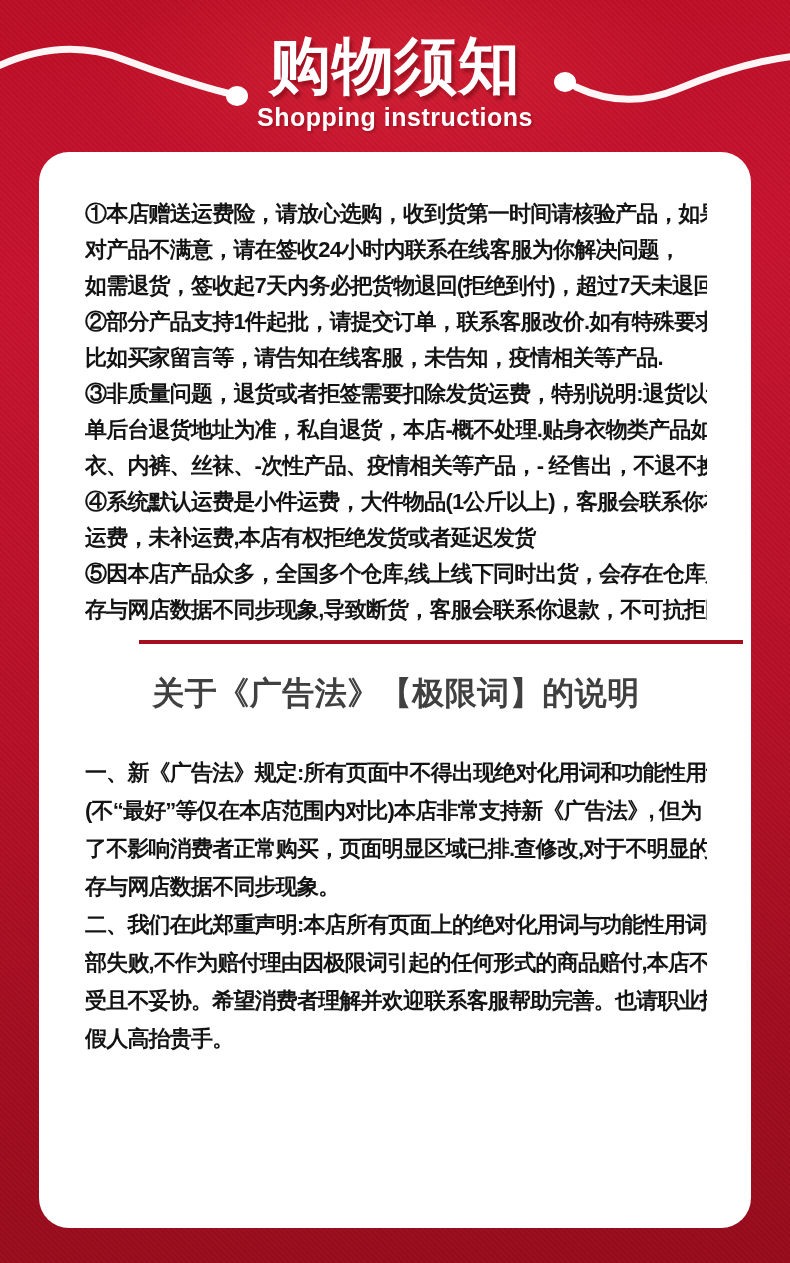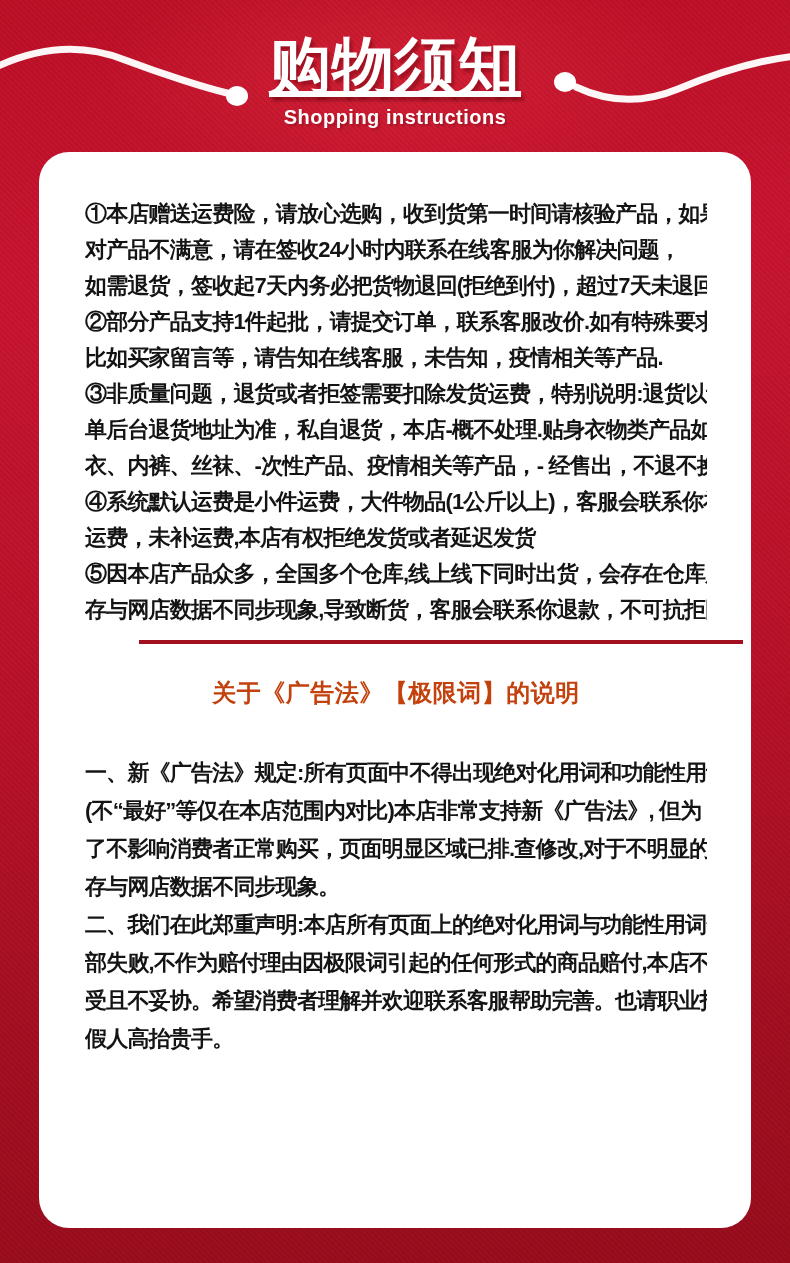--- a/index.html
+++ b/index.html
@@ -28,26 +28,25 @@
 
   .title-wrap { position: absolute; top: 30px; left: 0; width: 790px; text-align: center; }
   .main-title {
     margin: 0;
     color: #ffffff;
     font-size: 62px;
     font-weight: 900;
     letter-spacing: 1px;
     line-height: 72px;
     text-shadow: 3px 4px 3px rgba(95, 0, 10, 0.40);
-    text-decoration: underline;
   }
   .sub-title {
     margin: 2px 0 0 0;
     color: #ffffff;
-    font-size: 20px;
+    font-size: 25px;
     font-weight: 700;
     letter-spacing: 0.5px;
     line-height: 26px;
     text-shadow: 2px 2px 2px rgba(95, 0, 10, 0.30);
   }
 
   .card {
     position: absolute;
     left: 39px; top: 152px;
     width: 712px; height: 1076px;
@@ -74,22 +73,22 @@
     margin: 12px auto 0 auto;
     width: 604px;
     height: 4px;
     background: #a40f20;
     margin-left: 54px;
   }
 
   .adlaw-heading {
     margin: 26px 0 0 0;
     text-align: center;
-    color: #c2410c;
-    font-size: 24px;
+    color: #404040;
+    font-size: 32px;
     font-weight: 900;
     letter-spacing: 0.5px;
     line-height: 46px;
   }
 
   .adlaw { margin-top: 38px; }
 </style>
 </head>
 <body>
 

